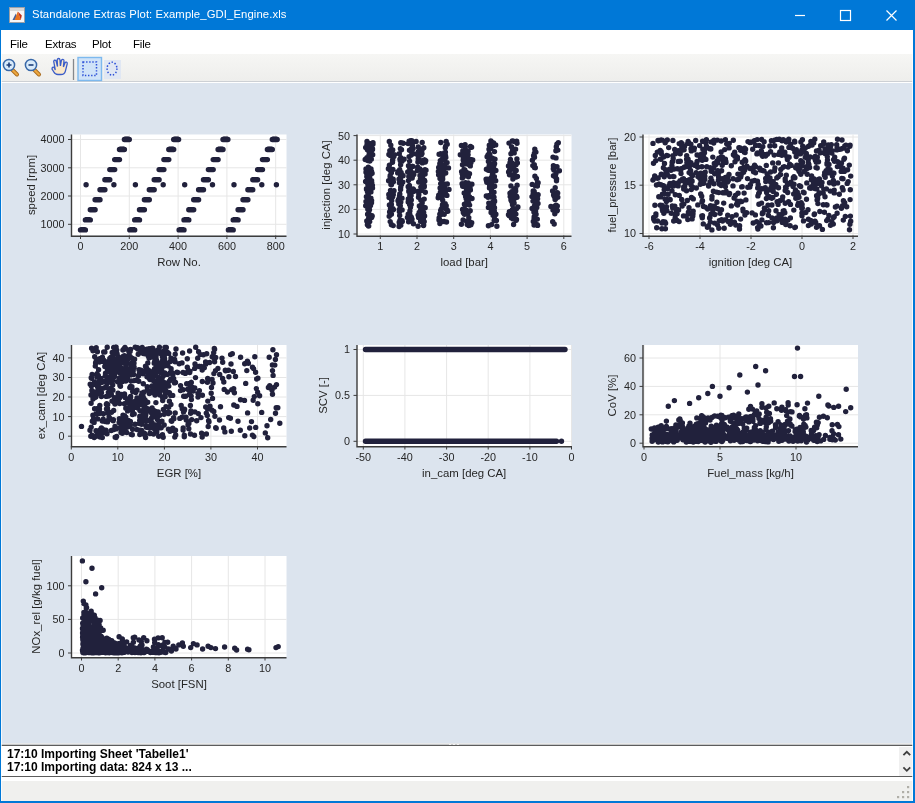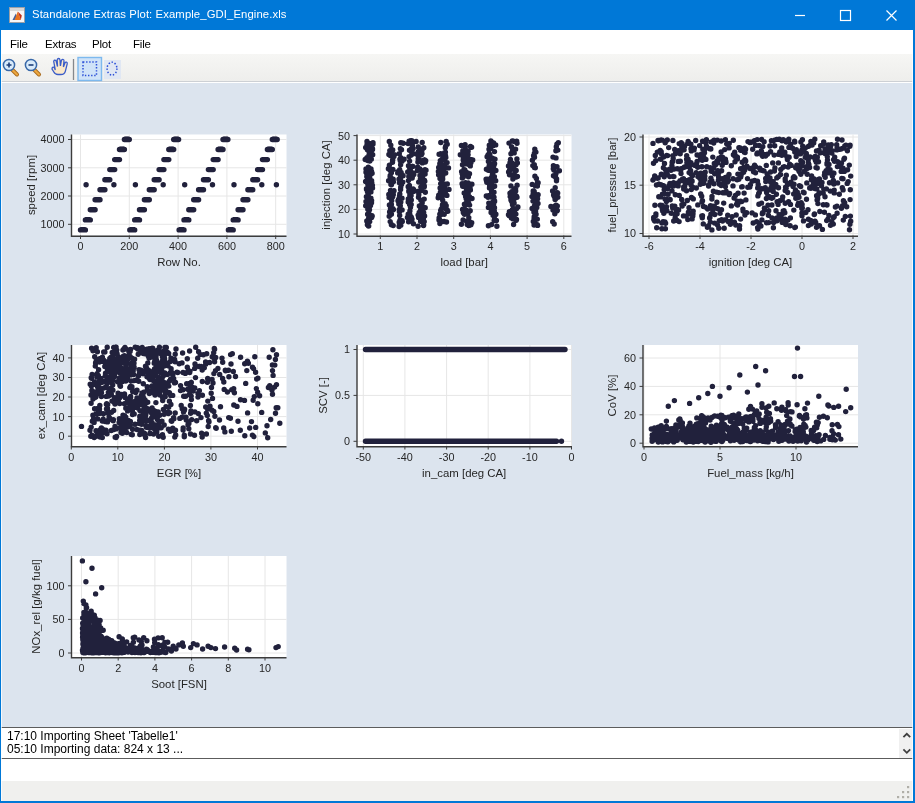--- a/index.html
+++ b/index.html
@@ -6,23 +6,23 @@
 #titlebar { position:absolute; left:0; top:0; width:915px; height:30px; background:#0078d7; }
 #title-text { position:absolute; left:32px; top:8px; color:#fff; font-size:11.3px; letter-spacing:.1px; }
 #menubar { position:absolute; left:1px; top:30px; width:913px; height:24px; background:#fff; }
 .mi { position:absolute; top:7.5px; font-size:11.5px; letter-spacing:-.2px; color:#000; }
 #toolbar { position:absolute; left:1px; top:54px; width:913px; height:28px;
             background:linear-gradient(#f6f6f4,#eeeeec); border-bottom:1px solid #cdd0d4; }
 #canvas { position:absolute; left:1px; top:83px; width:913px; height:659.5px; background:#dce4ee; }
 #splitter { position:absolute; left:1px; top:742.5px; width:913px; height:6px;
              background:#c6c8ca; border-top:1px solid #e8e9ea; }
 #grip { position:absolute; left:449px; top:744px; width:12px; height:3px; }
-#logbox { position:absolute; left:1px; top:727px; width:913px; height:31.5px;
+#logbox { position:absolute; left:1px; top:745px; width:913px; height:31.5px;
            background:#fff; border-top:1.2px solid #5c5c5c; border-bottom:1.2px solid #5c5c5c;
-           font-size:12px; color:#000; }
+           font-size:12px; color:#000;font-weight:bold; }
 #logbox div { position:absolute; left:6px; }
 #sbar { position:absolute; right:0px; top:1px; width:15.5px; height:28.5px; background:#f0f0f0; }
 #footer { position:absolute; left:1px; top:780.5px; width:913px; height:21px; background:#f0f0ee; }
 #bL { position:absolute; left:0; top:30px; width:1px; height:773px; background:#0078d7; }
 #eL { position:absolute; left:1px; top:30px; width:1px; height:771px; background:rgba(255,255,255,.75); }
 #eR { position:absolute; left:912px; top:30px; width:1px; height:771px; background:rgba(255,255,255,.75); }
 #bR { position:absolute; left:913px; top:30px; width:2px; height:773px; background:#0078d7; }
 #bB { position:absolute; left:0; top:801px; width:915px; height:2px; background:#0078d7; }
 </style></head>
 <body>
@@ -224,21 +224,21 @@
 
   <rect x="104" y="6" width="17" height="19" fill="#e0e7f3"></rect>
   <ellipse cx="112" cy="14.6" rx="4.9" ry="6.4" fill="none" stroke="#2c50d8" stroke-width="1.5" stroke-dasharray="1.4,1.8"></ellipse>
 </svg>
 <div id="splitter"></div>
 <svg id="grip" width="12" height="3">
   <path d="M1 0v3M5 0v3M9 0v3" stroke="#fdfdfd" stroke-width="1.6"></path>
 </svg>
 <div id="logbox">
   <div style="top:1px">17:10 Importing Sheet 'Tabelle1'</div>
-  <div style="top:14px">05:10 Importing data: 824 x 13 ...</div>
+  <div style="top:14px">17:10 Importing data: 824 x 13 ...</div>
   <svg id="sbar">
     <path d="M4.4 8.2l3.4-3.4 3.4 3.4" fill="none" stroke="#3f3f3f" stroke-width="1.8"></path>
     <path d="M4.4 20.4l3.4 3.4 3.4-3.4" fill="none" stroke="#3f3f3f" stroke-width="1.8"></path>
   </svg>
 </div>
 <div id="footer"></div>
 <svg width="20" height="20" style="position:absolute;left:894px;top:783px">
   <g fill="#b0afa8">
     <rect x="13" y="3" width="2.2" height="2.2"></rect>
     <rect x="8" y="8" width="2.2" height="2.2"></rect>

